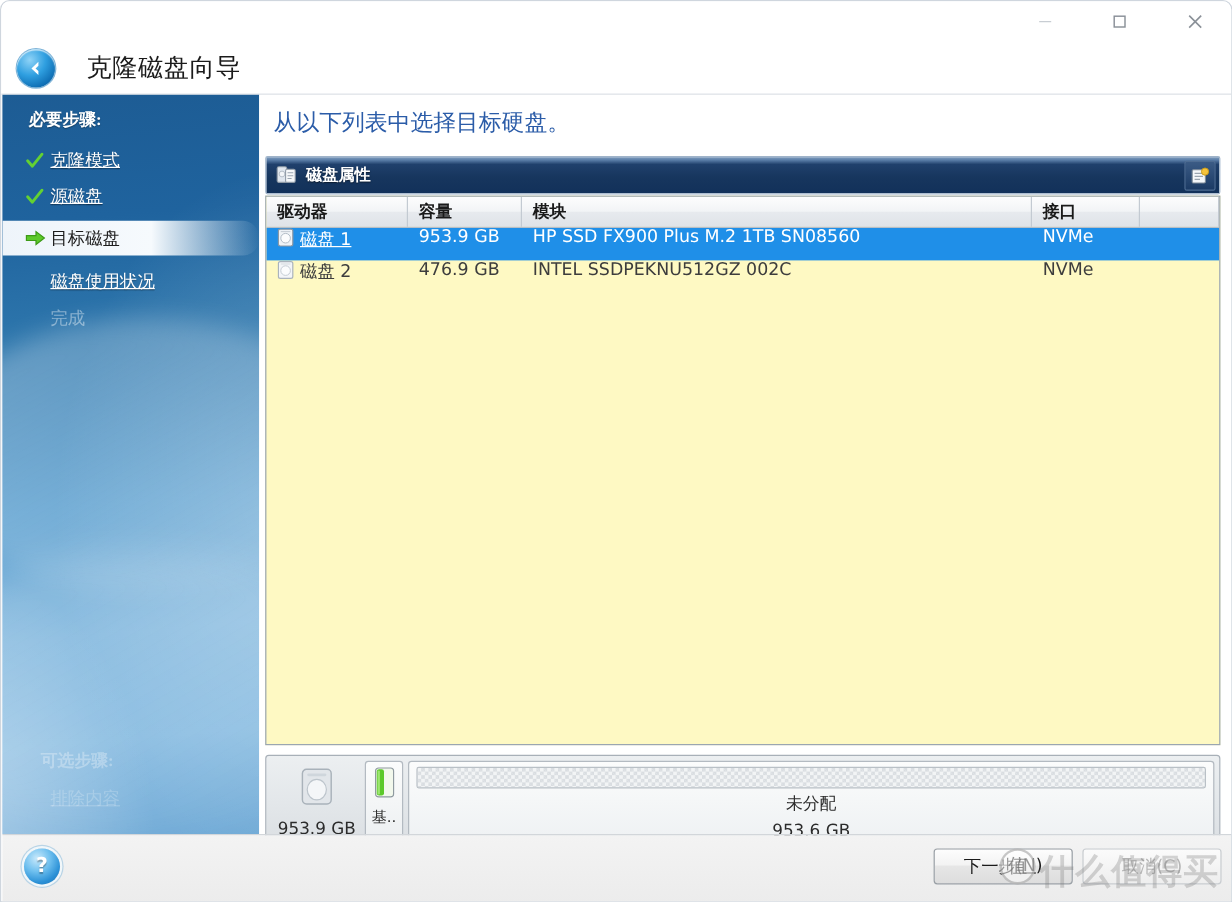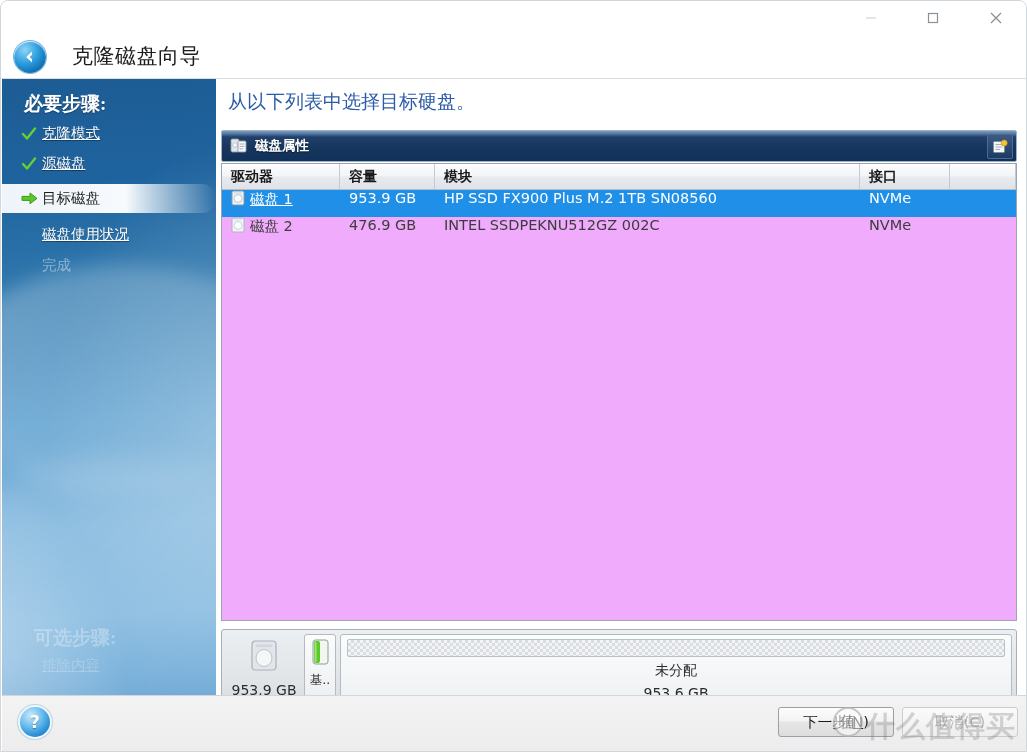--- a/index.html
+++ b/index.html
@@ -70,21 +70,21 @@
     background: linear-gradient(150deg, rgba(255,255,255,.30), rgba(255,255,255,.02));
     filter: blur(10px);
   }
   .sb-swoosh2 {
     position: absolute; left: -90px; top: 380px; width: 420px; height: 240px;
     border-radius: 50%;
     background: linear-gradient(150deg, rgba(255,255,255,.20), rgba(255,255,255,0));
     filter: blur(14px);
   }
   .sb-section {
-    position: absolute; left: 22px; font-size: 19px; font-weight: bold;
+    position: absolute; left: 22px; font-size: 14px; font-weight: bold;
     color: #ffffff; text-shadow: 0 1px 1px rgba(0,0,0,.35);
     font-family: Liberation Serif, serif;
   }
   .sb-section.req { top: 12px; }
   .sb-section.opt { top: 546px; color: rgba(255,255,255,.30); text-shadow: none; margin-left: 10px; }
 
   .sb-item {
     position: absolute; left: 0; width: 214px; height: 29px;
     display: flex; align-items: center;
   }
@@ -137,21 +137,21 @@
   .tb-right {
     position: absolute; right: 3px; top: 3px; width: 26px; height: 25px;
     display: flex; align-items: center; justify-content: center;
     border: 1px solid #4e6c92; border-radius: 2px;
     background: linear-gradient(to bottom, #3b5b85, #1b3a64);
   }
 
   
   .table {
     position: absolute; left: 5px; top: 84px; width: 796px; height: 458px;
-    border: 1px solid #9aa6b2; background: #f0abfc; overflow: hidden;
+    border: 1px solid #9aa6b2; background: #fef9c3; overflow: hidden;
   }
   .thead { display: flex; height: 26px;
     background: linear-gradient(to bottom, #fdfdfd 0%, #f2f4f6 48%, #e7eaee 52%, #dfe3e8 100%);
     border-bottom: 1px solid #b6bec7; }
   .th {
     font-size: 14px; color: #1a1a1a; font-weight: bold; display: flex; align-items: center;
     padding-left: 9px; border-right: 1px solid #c3cad2;
     font-family: "DejaVu Sans", "Liberation Sans", sans-serif;
   }
   .tr { display: flex; height: 27px; align-items: center; }

